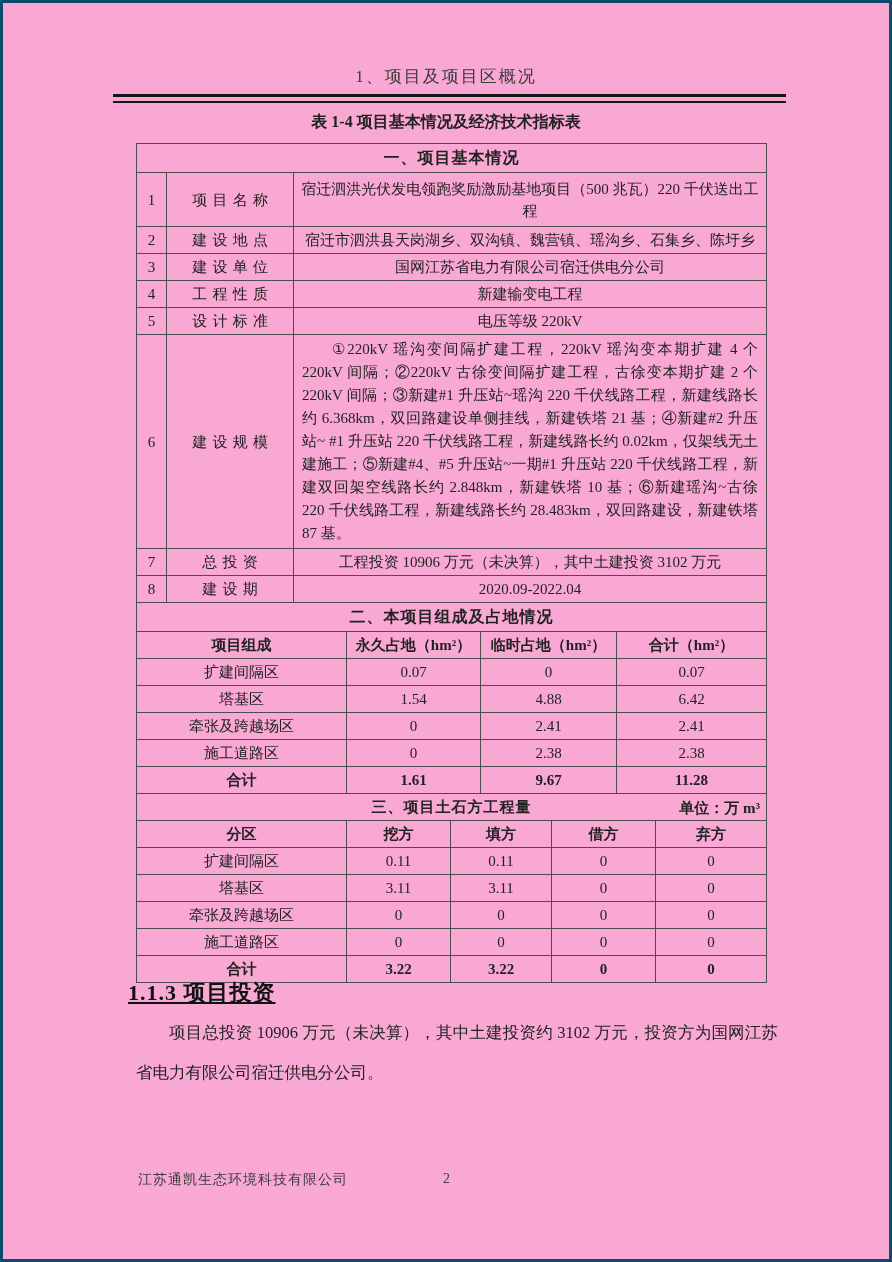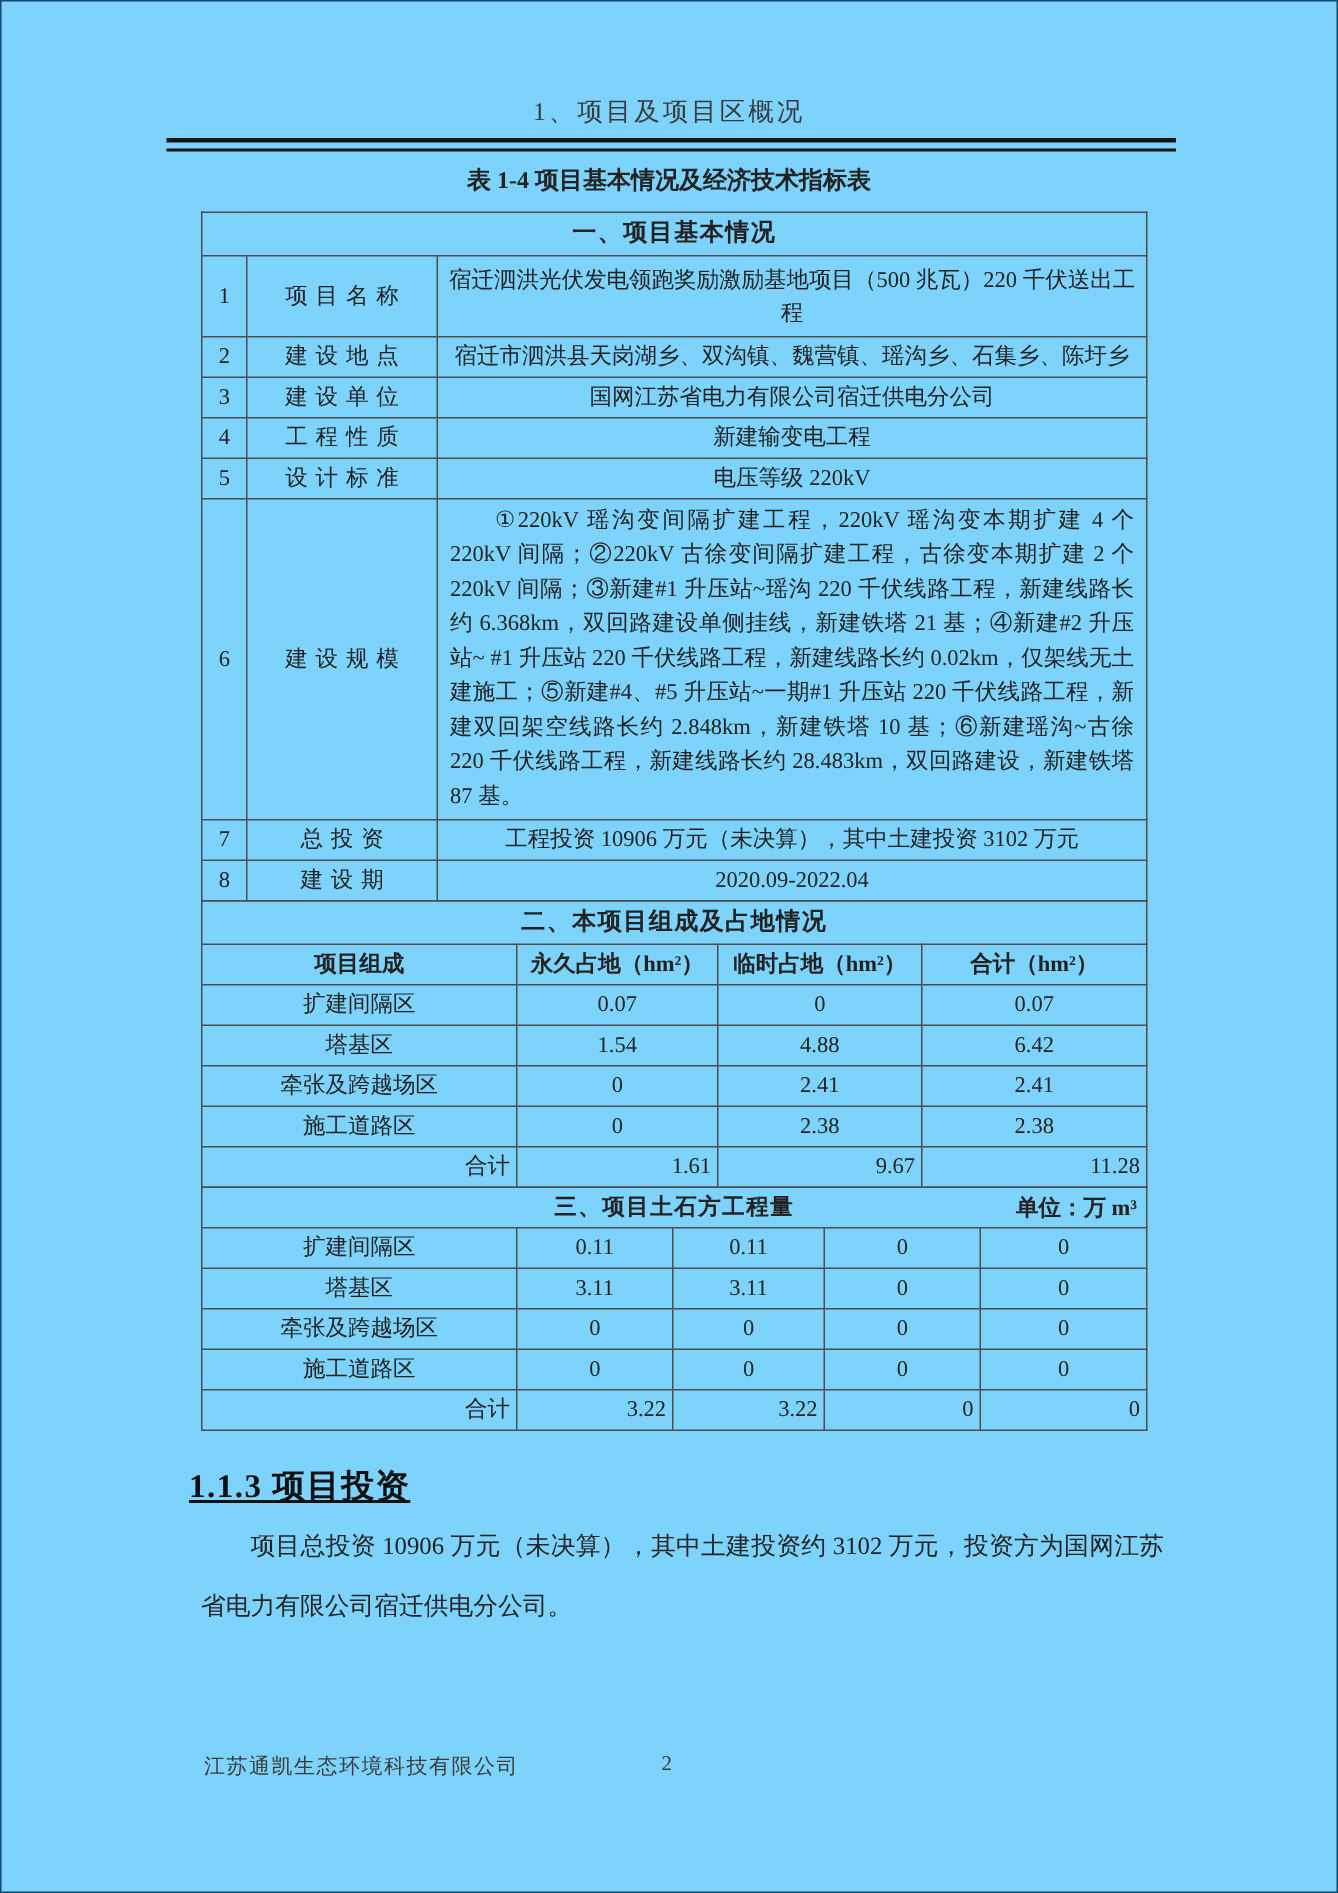--- a/index.html
+++ b/index.html
@@ -1,21 +1,21 @@
 <!DOCTYPE html>
 <html><head>
 <meta charset="utf-8">
 <style>
   html,body{margin:0;padding:0;background:#ffffff;}
   .page{
     position:relative;
     width:892px;height:1262px;
-    background:#7dd3fc;
+    background:#f9a8d4;
     box-sizing:border-box;
-    border:1px solid #0c4a6e;
+    border:3px solid #0c4a6e;
     font-family:"Liberation Serif","DejaVu Serif",serif;
     color:#1f1f1f;
     overflow:hidden;
   }
   .chapter-title{
     position:absolute;top:62px;left:0;width:100%;
     text-align:center;font-size:17px;letter-spacing:2px;color:#3a3a3a;
   }
   .double-rule{
     position:absolute;top:91px;left:110px;width:673px;height:4px;
@@ -32,21 +32,21 @@
   }
   table+table{margin-top:-1px;}
   td{
     border:1px solid #4d4d4d;
     text-align:center;vertical-align:middle;
     padding:2px 4px;box-sizing:border-box;
     line-height:22px;
   }
   .sec-head td{font-weight:bold;font-size:16px;height:29px;letter-spacing:1px;}
   .col-head td{font-weight:bold;height:26px;}
-  .bold-row td{font-weight:normal;text-align:right;}
+  .bold-row td{font-weight:bold;}
   .row-label{letter-spacing:0.35em;text-indent:0.35em;text-align:center;}
   .num-cell{padding:0 2px;}
   .r28 td{height:27px;}
   .r54 td{height:54px;}
   .scale-text{
     text-align:justify;text-indent:2em;line-height:23px;padding:3px 8px;
   }
   .unit-cell{position:relative;height:26px;font-weight:bold;}
   .unit-label{position:absolute;right:6px;top:3px;font-weight:bold;letter-spacing:0;}
   .sec3-title{letter-spacing:1px;}
@@ -189,20 +189,27 @@
           <col style="width:104px">
           <col style="width:111px">
         </colgroup>
       <tbody>
           <tr>
         <td colspan="5" class="unit-cell">
           <span class="sec3-title">三、项目土石方工程量</span>
           <span class="unit-label">单位：万 m³</span>
         </td>
       </tr>
+      <tr class="col-head">
+        <td>分区</td>
+        <td>挖方</td>
+        <td>填方</td>
+        <td>借方</td>
+        <td>弃方</td>
+      </tr>
       <tr class="r28">
         <td>扩建间隔区</td>
         <td>0.11</td>
         <td>0.11</td>
         <td>0</td>
         <td>0</td>
       </tr>
       <tr class="r28">
         <td>塔基区</td>
         <td>3.11</td>

